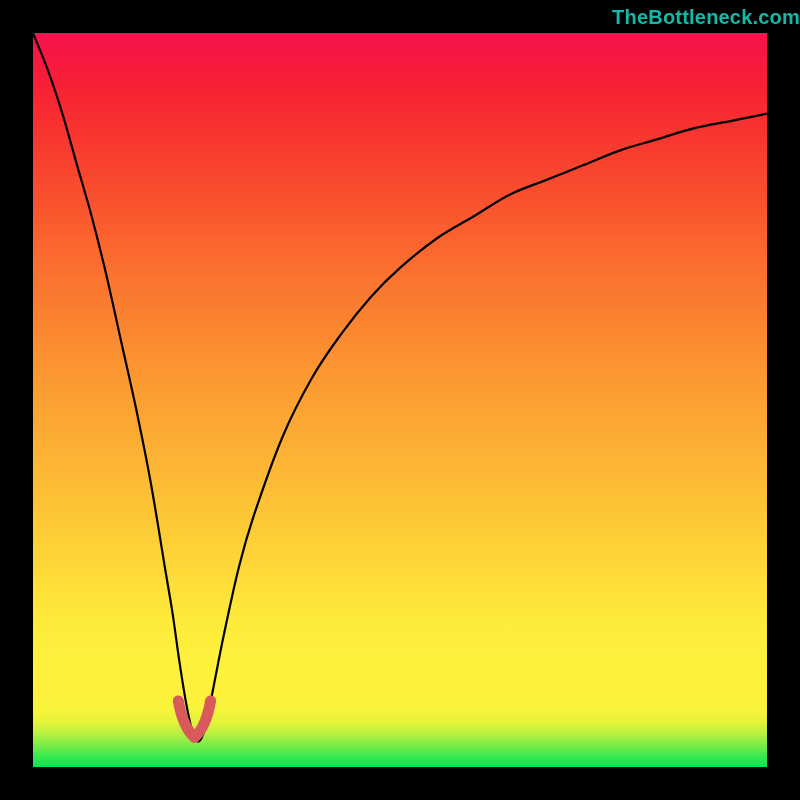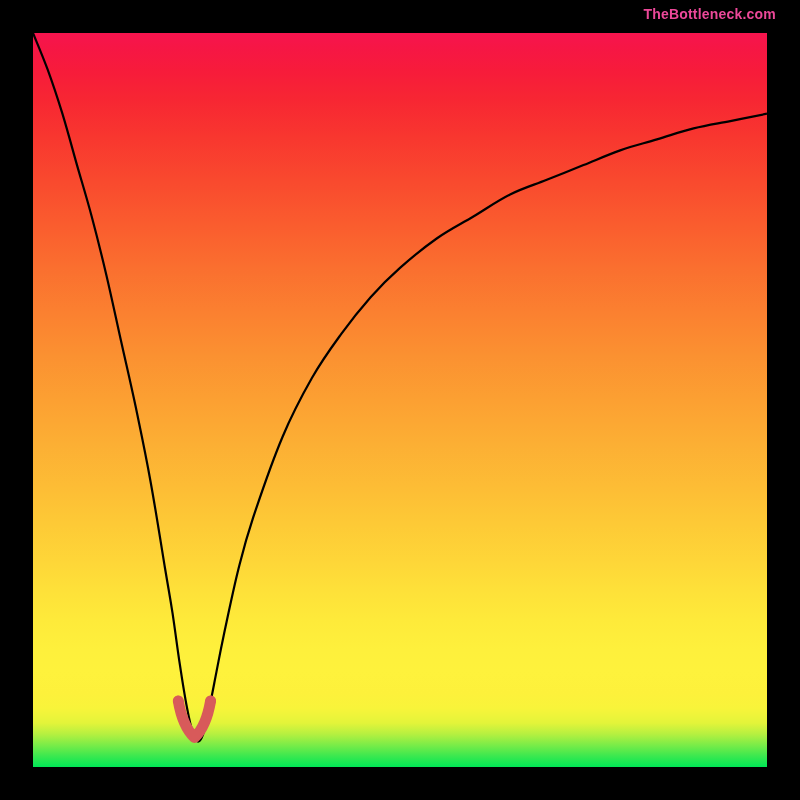--- a/index.html
+++ b/index.html
@@ -6,25 +6,25 @@
   html, body { width: 800px; height: 800px; overflow: hidden; background: #000; }
   .frame {
     position: relative;
     width: 800px;
     height: 800px;
     background: #000;
   }
   .watermark {
     position: absolute;
     top: 6px;
-    right: 24px;
+    right: 0;
     font-family: Arial, Helvetica, sans-serif;
-    font-size: 14px;
+    font-size: 20px;
     font-weight: 600;
-    color: #ec4899;
+    color: #14b8a6;
     letter-spacing: 0.2px;
     z-index: 10;
   }
   .plot {
     position: absolute;
     left: 33px;
     top: 33px;
     width: 734px;
     height: 734px;
     overflow: hidden;

